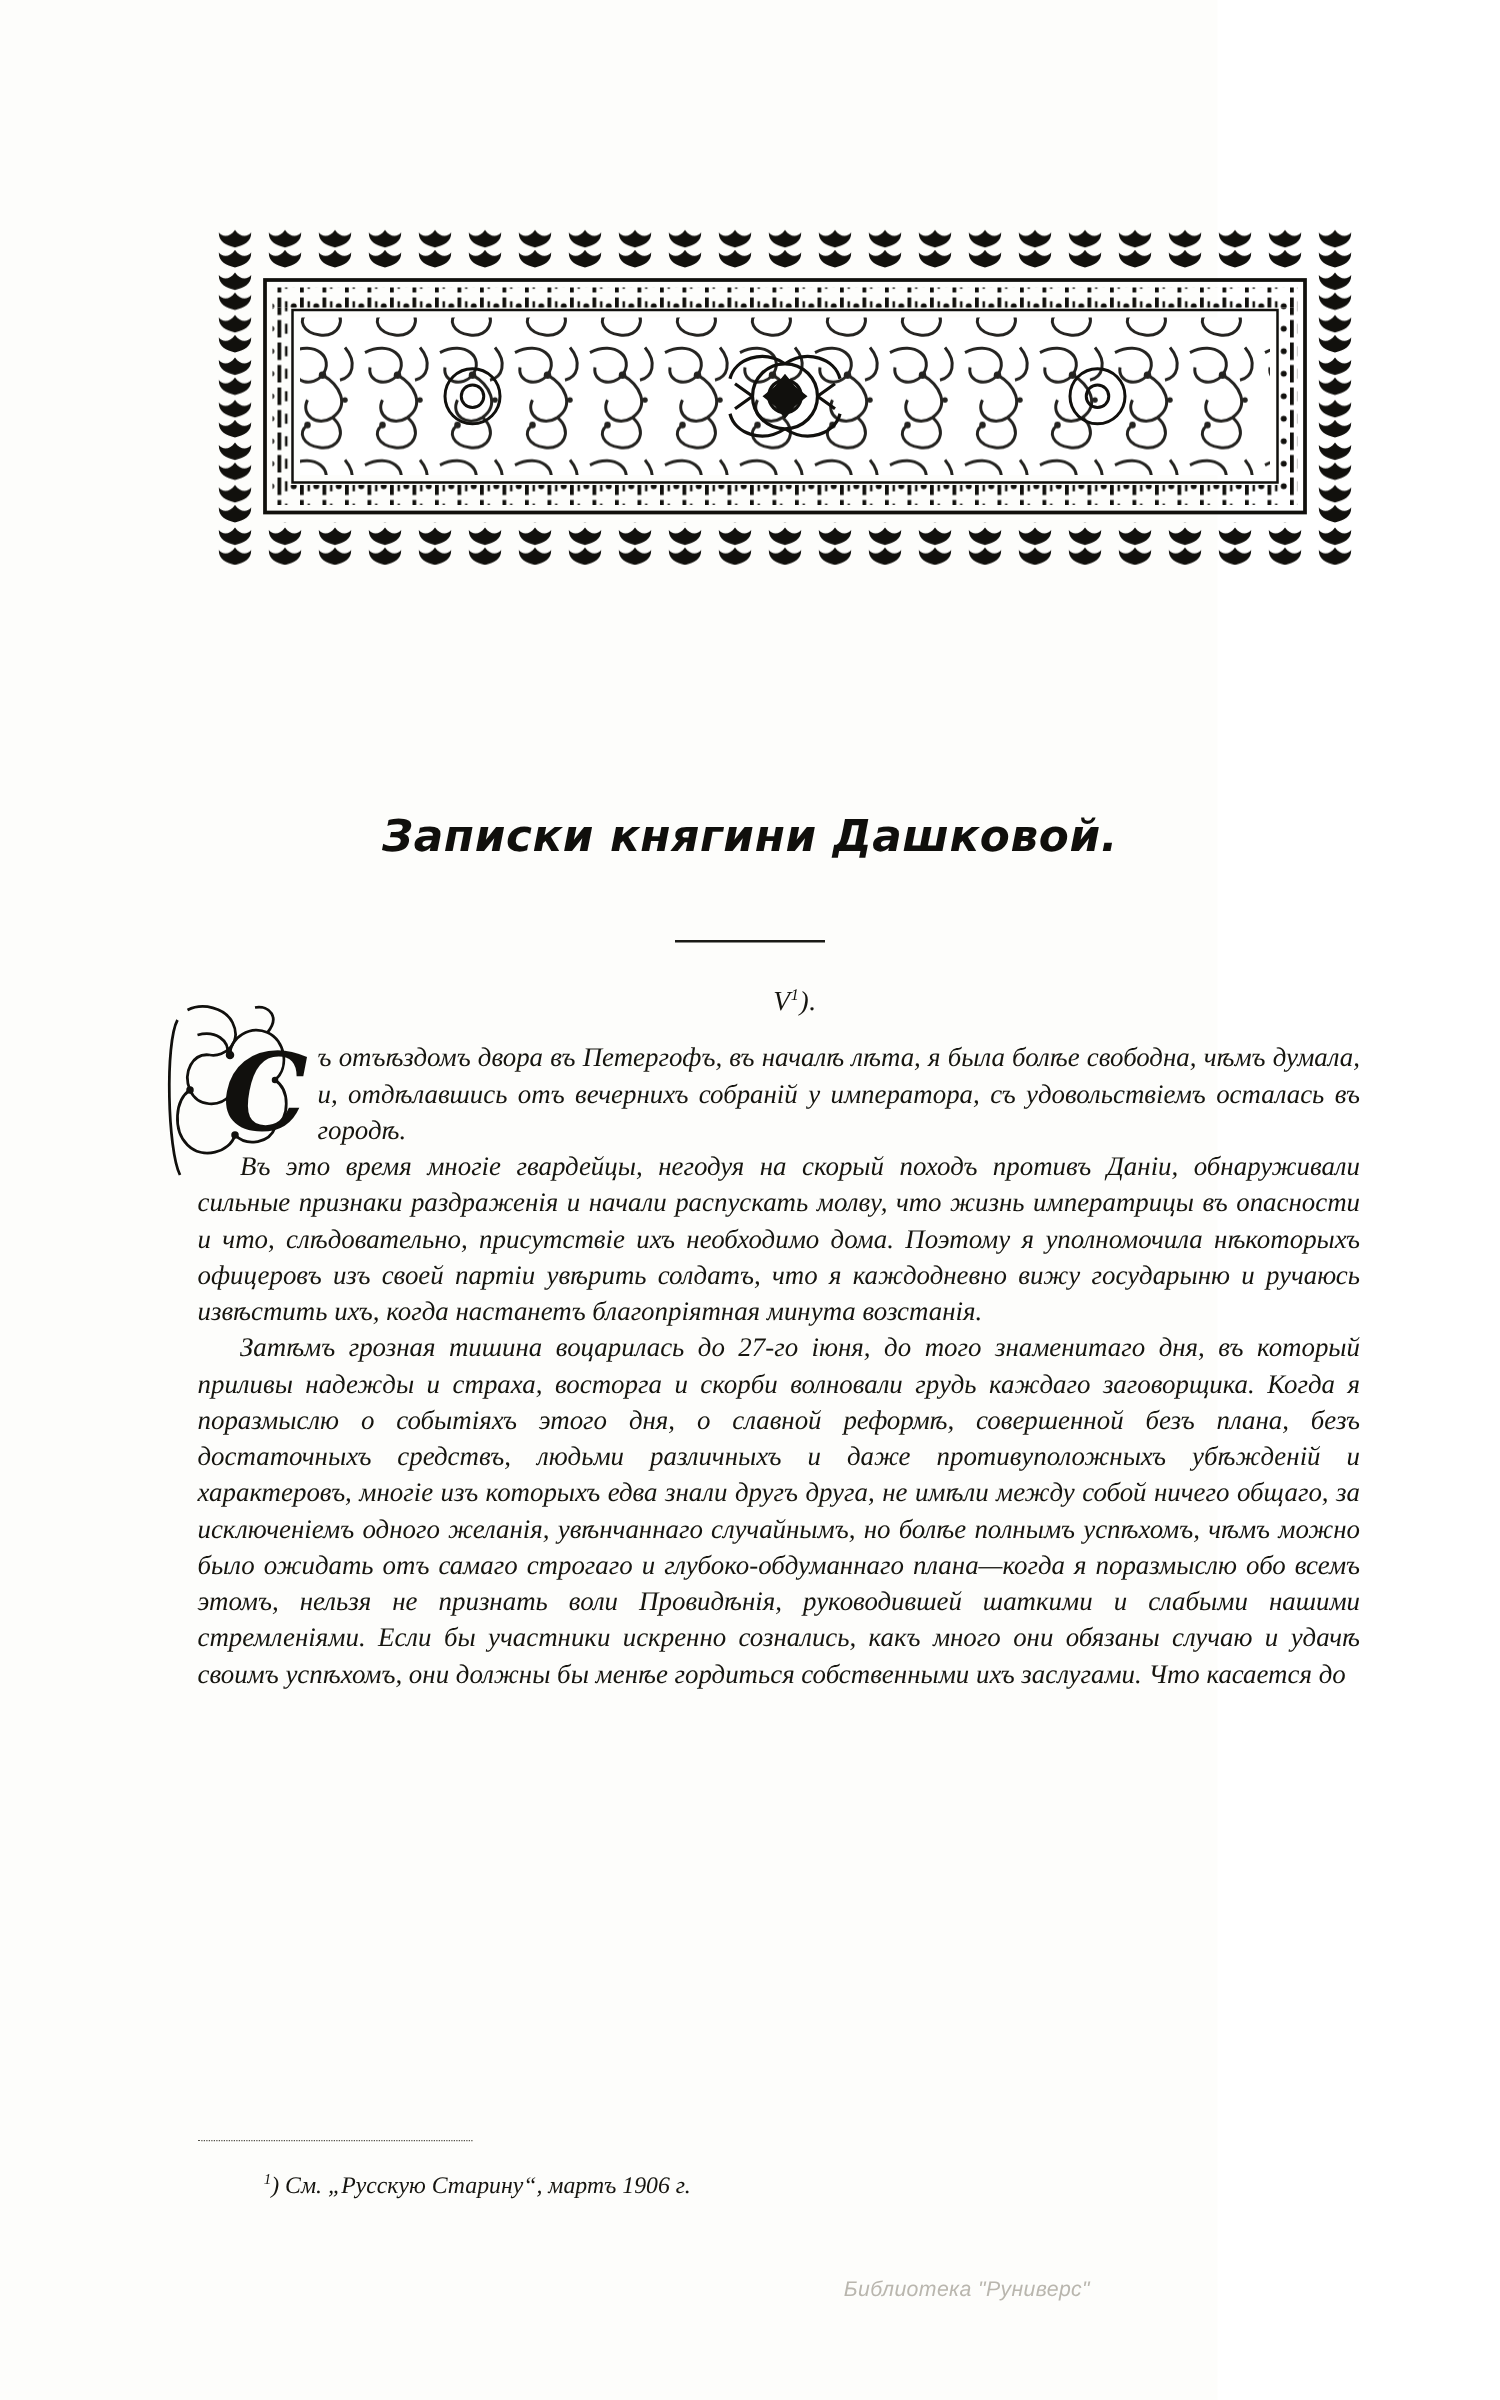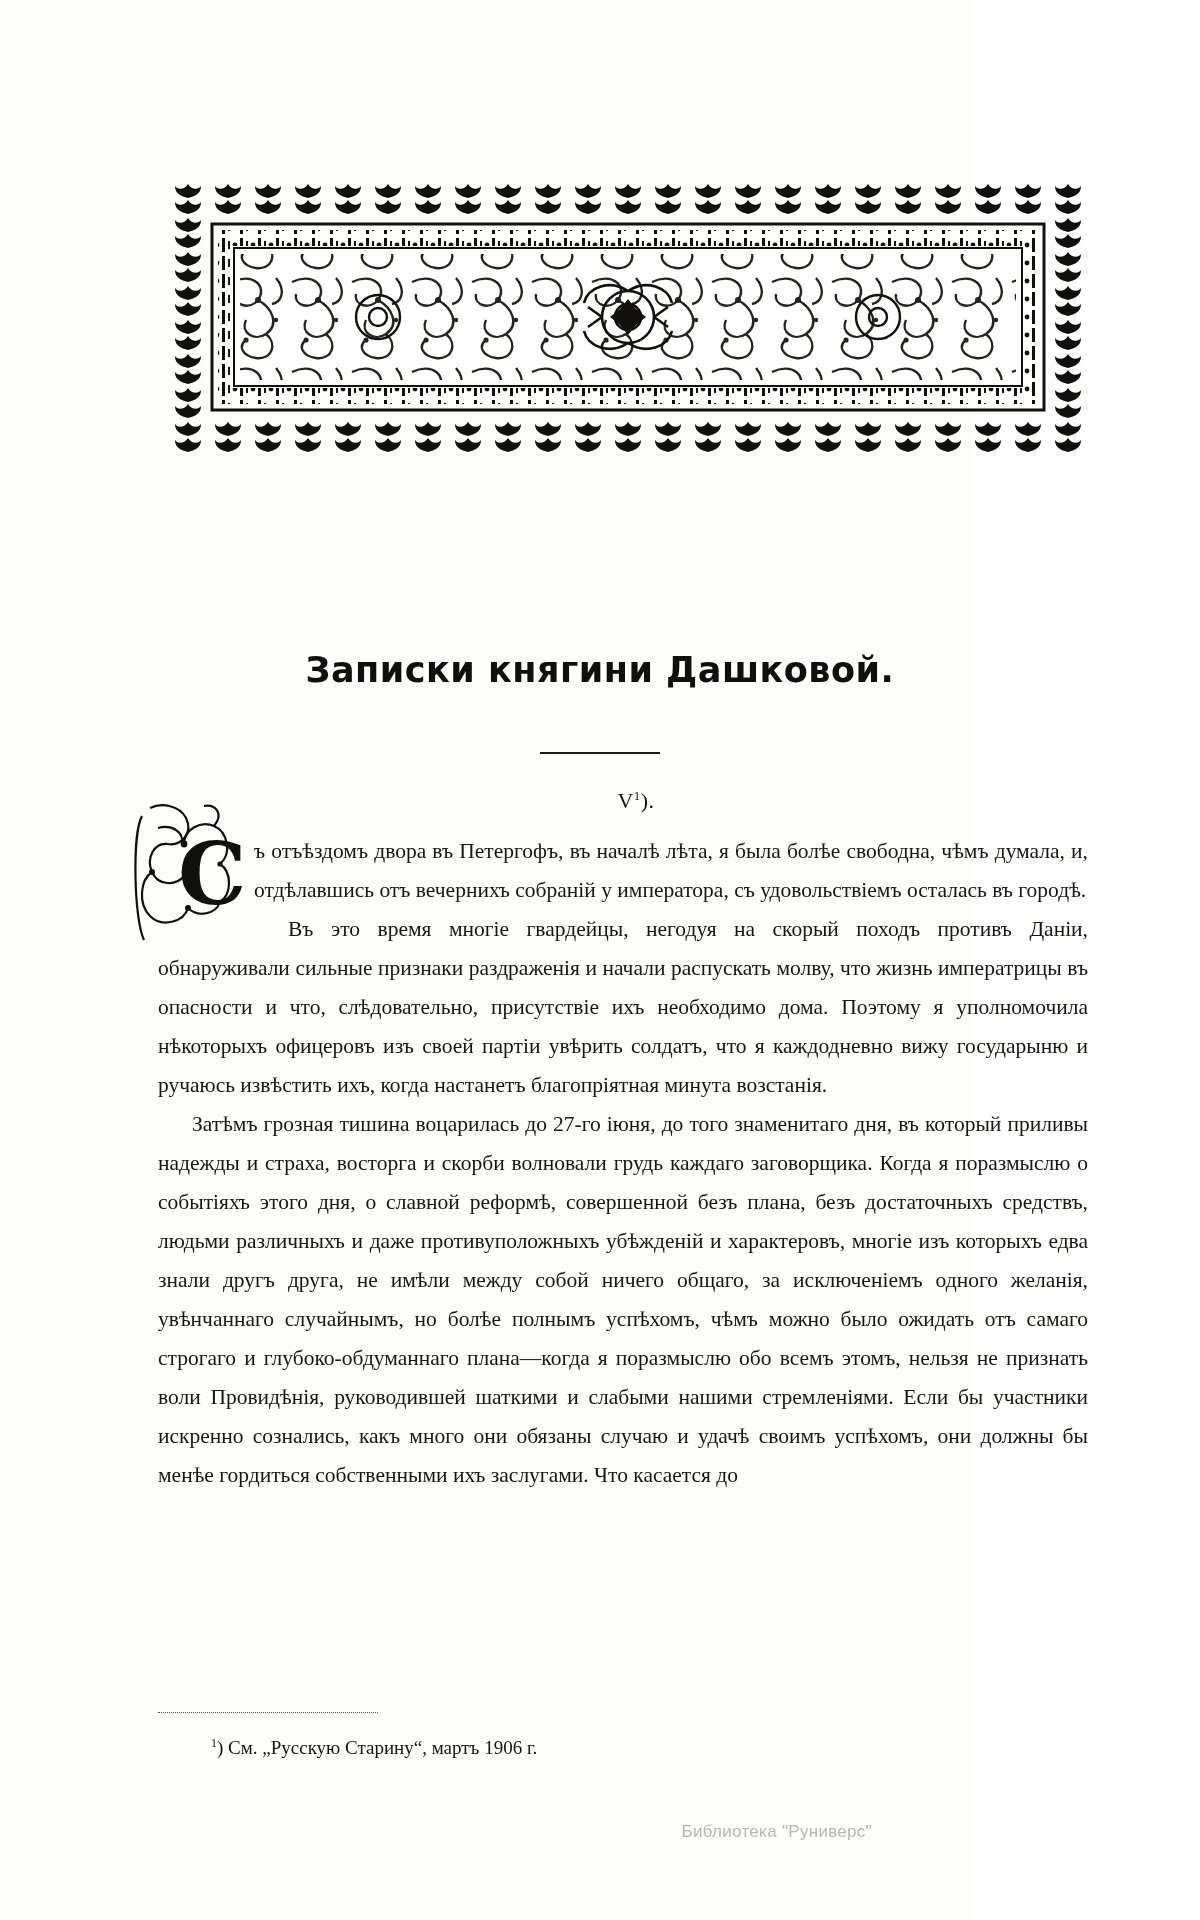--- a/index.html
+++ b/index.html
@@ -14,20 +14,21 @@
     color: #15140f;
     position: relative;
     overflow: hidden;
   }
   .page {
     position: absolute;
     left: 0; top: 0;
     width: 974px;
     height: 1920px;
     background: #fdfdfb;
+    font-style: italic;
   }
 
   
   .headpiece {
     position: absolute;
     left: 168px;
     top: 182px;
     width: 920px;
     height: 270px;
   }
@@ -69,21 +70,21 @@
   }
   .section-num sup { font-size: 13px; }
 
   
   .body-col {
     position: absolute;
     left: 158px;
     top: 832px;
     width: 930px;
     font-size: 21.5px;
-    line-height: 39px;
+    line-height: 29px;
     text-align: justify;
     text-justify: inter-word;
     color: #16150f;
   }
   .body-col p {
     margin: 0;
     text-indent: 34px;
   }
   .body-col p.first {
     text-indent: 0;

